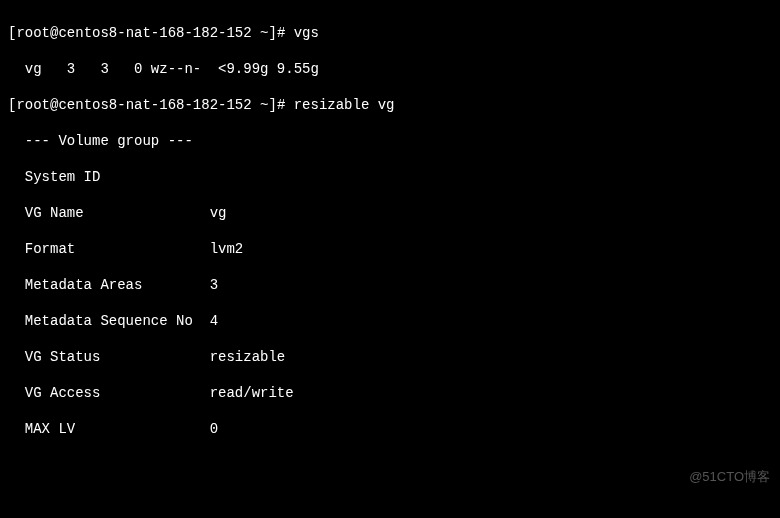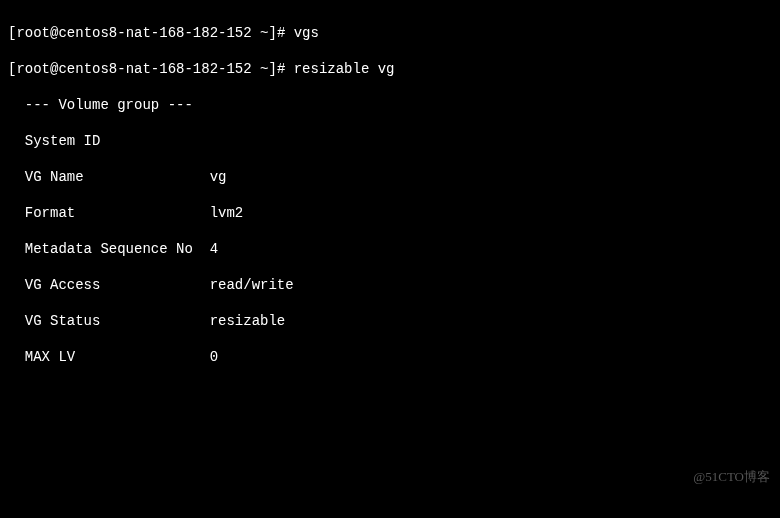--- a/index.html
+++ b/index.html
@@ -19,36 +19,38 @@
     padding: 6px 8px 0 8px;
     white-space: pre;
   }
   .line { display: block; }
   .watermark {
     position: absolute;
     right: 10px;
     bottom: 32px;
     color: #555;
     font-size: 13px;
-    font-family: Liberation Serif, serif;
+    font-family: Liberation Sans, sans-serif;
   }
 </style>
 </head>
 <body>
 
 <div class="term">
 <span class="line">[<span>root</span>@<span>centos8-nat-168-182-152</span> <span>~</span>]<span>#</span> <span>vgs</span></span>
+<span class="line">  vg   3   3   0 wz--n-  &lt;9.99g 9.55g</span>
 <span class="line">[<span>root</span>@<span>centos8-nat-168-182-152</span> <span>~</span>]<span>#</span> <span>resizable vg</span></span>
 <span class="line">  --- Volume group ---</span>
 <span class="line"><span>  System ID</span><span></span></span>
 <span class="line"><span>  VG Name               </span><span>vg</span></span>
 <span class="line"><span>  Format                </span><span>lvm2</span></span>
+<span class="line"><span>  Metadata Areas        </span><span>3</span></span>
 <span class="line"><span>  Metadata Sequence No  </span><span>4</span></span>
+<span class="line"><span>  VG Status             </span><span>resizable</span></span>
 <span class="line"><span>  VG Access             </span><span>read/write</span></span>
-<span class="line"><span>  VG Status             </span><span>resizable</span></span>
 <span class="line"><span>  MAX LV                </span><span>0</span></span>
 
 
 
 
 
 
 
 
 

